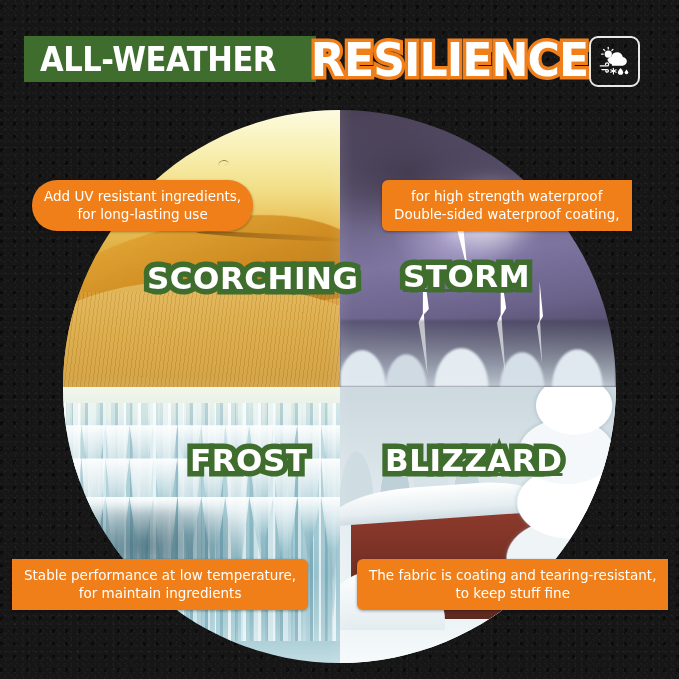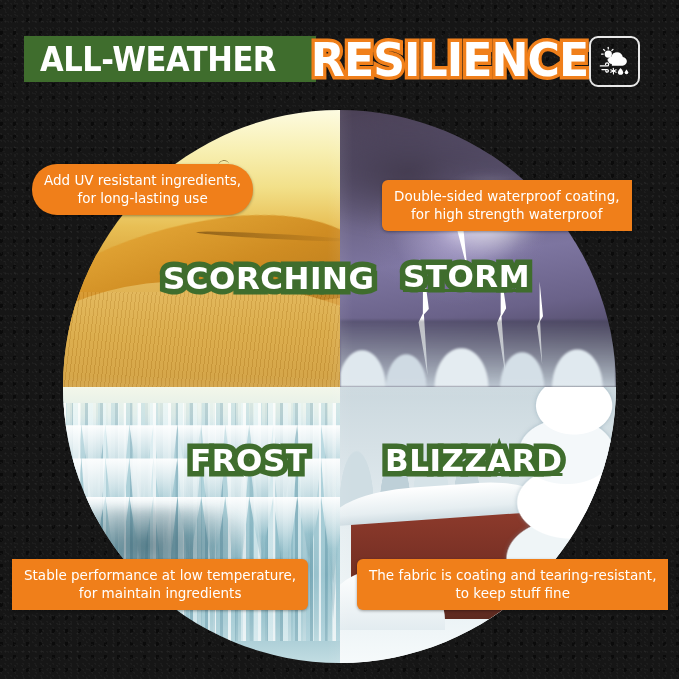--- a/index.html
+++ b/index.html
@@ -302,40 +302,40 @@
     color:#ffffff;
     font-family:"DejaVu Sans", sans-serif;
     font-weight:bold;
     font-size:31px;
     letter-spacing:.5px;
     white-space:nowrap;
     -webkit-text-stroke:11px #3f6d2d;
     paint-order:stroke fill;
     line-height:1.05;
   }
-  #label-scorching { left:163px; top:262px; }
+  #label-scorching { left:147px; top:262px; }
   #label-storm     { left:403px; top:260px;text-decoration:underline; }
   #label-frost     { left:190px; top:444px; }
   #label-blizzard  { left:385px; top:444px;text-decoration:underline; }
 
   
   .callout {
     position:absolute;
     z-index:32;
     background:#f07f1a;
     color:#ffffff;
     font-size:13.5px;
     line-height:1.35;
     padding:7px 12px 8px;
     text-align:center;
     white-space:nowrap;
     box-shadow:0 1px 3px rgba(0,0,0,.35);
     font-family:"DejaVu Sans", sans-serif;
   }
-  #callout-uv        { left:32px;  top:164px;border-radius:25px; }
+  #callout-uv        { left:32px;  top:180px;border-radius:25px; }
   #callout-waterproof{ left:382px; top:180px; border-radius:6px 0 0 6px; }
   #callout-lowtemp   { left:12px;  top:559px; border-radius:0 6px 6px 0; }
   #callout-tear      { left:357px; top:559px; border-radius:6px 0 0 6px; }
 </style>
 </head>
 <body>
 
 <div id="stage">
 
   <div id="circle">
@@ -432,22 +432,22 @@
   <div class="badge" id="label-storm">STORM</div>
   <div class="badge" id="label-frost">FROST</div>
   <div class="badge" id="label-blizzard">BLIZZARD</div>
 
   <div class="callout" id="callout-uv">
     <div>Add UV resistant ingredients,</div>
     <div>for long-lasting use</div>
   </div>
 
   <div class="callout" id="callout-waterproof">
+    <div>for high strength waterproof</div>
     <div>Double-sided waterproof coating,</div>
-    <div>for high strength waterproof</div>
   </div>
 
   <div class="callout" id="callout-lowtemp">
     <div>Stable performance at low temperature,</div>
     <div>for maintain ingredients</div>
   </div>
 
   <div class="callout" id="callout-tear">
     <div>The fabric is coating and tearing-resistant,</div>
     <div>to keep stuff fine</div>

